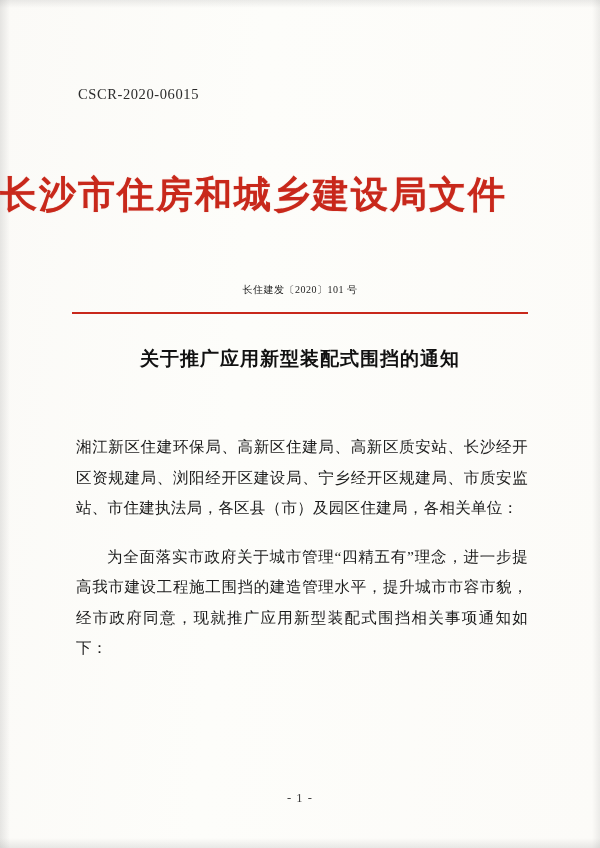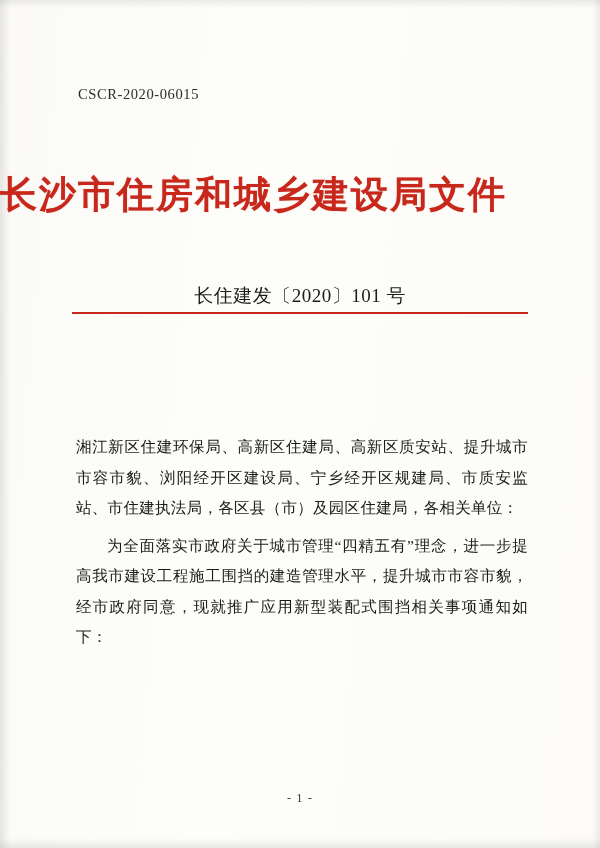--- a/index.html
+++ b/index.html
@@ -47,21 +47,21 @@
     font-size: 37px;
     letter-spacing: 2px;
     text-shadow: 0 0 1px rgba(200,40,27,0.45);
   }
   .wenhao {
     position: absolute;
     left: 0;
     right: 0;
     top: 283px;
     text-align: center;
-    font-size: 19px;
+    font-size: 10px;
     color: #1c1c1c;
     letter-spacing: 0.5px;
   }
   .red-rule {
     position: absolute;
     left: 72px;
     right: 72px;
     top: 312px;
     height: 2px;
     background: #c8281b;
@@ -90,21 +90,21 @@
     line-height: 30.5px;
     color: #1b1b1b;
     text-align: justify;
     letter-spacing: 0.3px;
   }
   .body-text p {
     margin: 0 0 0 0;
   }
   .body-text p.indent {
     text-indent: 2em;
-    margin-top: 7px;
+    margin-top: 18px;
   }
   .page-number {
     position: absolute;
     left: 0;
     right: 0;
     bottom: 42px;
     text-align: center;
     font-size: 12.5px;
     color: #3a3a3a;
     letter-spacing: 1px;
@@ -146,21 +146,22 @@
 
   <div class="doc-number">CSCR-2020-06015</div>
 
   <div class="masthead">长沙市住房和城乡建设局文件</div>
 
   <div class="wenhao">长住建发〔2020〕101 号</div>
 
   <div class="red-rule"></div>
 
   <div class="title">
+    <span class="line2">关于推广应用新型装配式围挡的通知</span>
   </div>
 
   <div class="body-text">
-    <p>湘江新区住建环保局、高新区住建局、高新区质安站、提升城市市容市貌、浏阳经开区建设局、宁乡经开区规建局、市质安监站、市住建执法局，各区县（市）及园区住建局，各相关单位：</p>
+    <p>湘江新区住建环保局、高新区住建局、高新区质安站、长沙经开区资规建局、浏阳经开区建设局、宁乡经开区规建局、市质安监站、市住建执法局，各区县（市）及园区住建局，各相关单位：</p>
     <p class="indent">为全面落实市政府关于城市管理“四精五有”理念，进一步提高我市建设工程施工围挡的建造管理水平，提升城市市容市貌，经市政府同意，现就推广应用新型装配式围挡相关事项通知如下：</p>
   </div>
 
   <div class="page-number">- 1 -</div>
 </div>
 
 </body></html>

